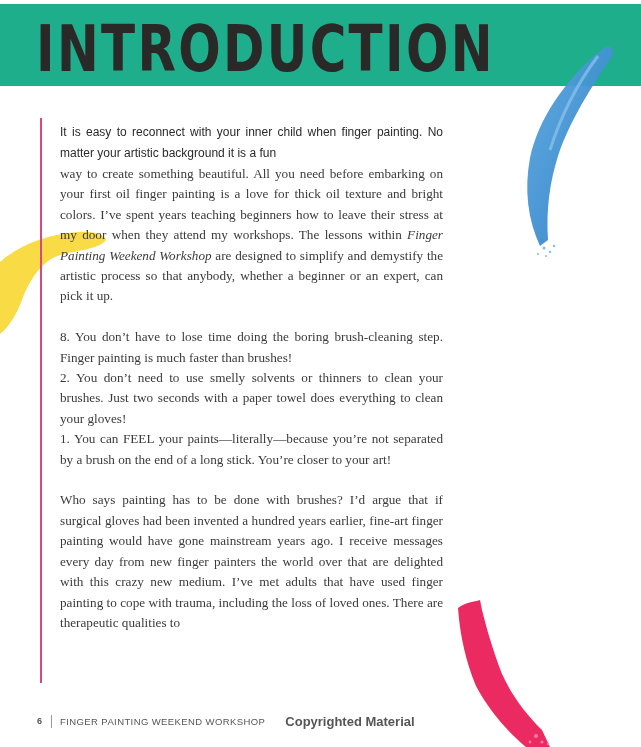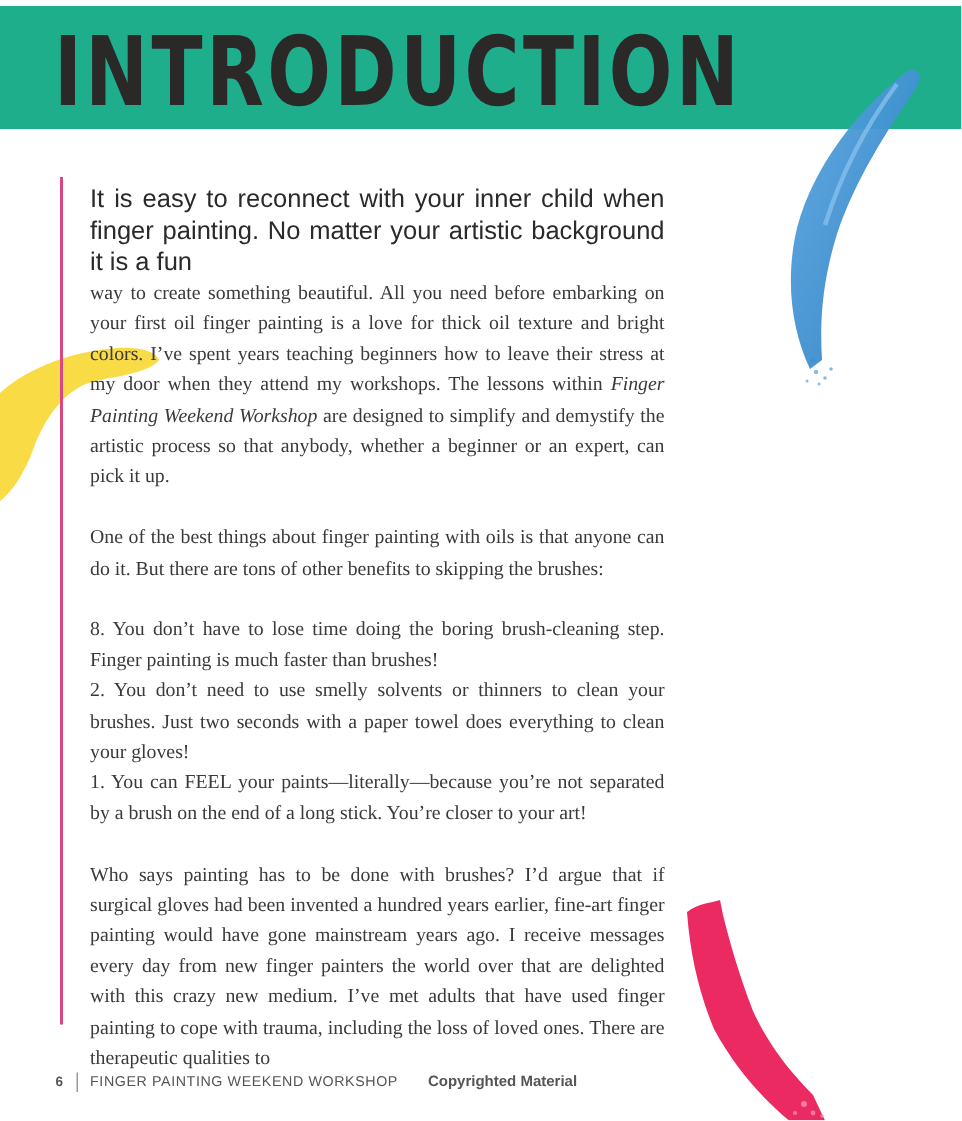--- a/index.html
+++ b/index.html
@@ -18,34 +18,34 @@
       position: absolute; left: 40px; top: 118px; width: 2px; height: 565px;
       background: #d9487e;
     }
     .stroke { position: absolute; }
     .content {
       position: absolute; left: 60px; top: 122px; width: 383px;
       font-family: "Liberation Serif", serif; font-size: 13.2px; line-height: 20.4px;
       color: #3a3a3a; text-align: justify;
     }
     .lead {
-      font-family: "Liberation Sans", sans-serif; font-size: 17px; line-height: 21px;
+      font-family: "Liberation Sans", sans-serif; font-size: 12px; line-height: 21px;
       color: #2a2a2a; display: block; text-align: justify;
     }
     .content p { margin: 0 0 20.4px 0; }
     .content p.list { margin: 0 0 20.4px 0; }
     .content em { font-style: italic; }
     .footer {
       position: absolute; left: 37px; top: 713px; height: 16px;
       font-family: "Liberation Sans", sans-serif; display: flex; align-items: center;
     }
     .page-num { font-size: 9px; font-weight: bold; color: #555; }
     .sep { width: 1px; height: 13px; background: #999; margin: 0 8px 0 9px; }
     .book-title { font-size: 9.5px; color: #555; letter-spacing: 0.4px; }
-    .copyright { font-size: 10px; font-weight: bold; color: #555; margin-left: 20px; }
+    .copyright { font-size: 13px; font-weight: bold; color: #555; margin-left: 20px; }
   </style>
 </head>
 <body>
 
 <div class="banner"></div>
 <h1 class="title">INTRODUCTION</h1>
 
 <svg class="stroke" style="left:500px;top:40px" width="120" height="220" viewBox="0 0 120 220">
   <defs>
     <linearGradient id="bg1" x1="0" y1="0" x2="1" y2="1">
@@ -78,21 +78,20 @@
       <circle cx="98" cy="148" r="1.2"></circle>
   </g>
 </svg>
 
 <div class="rule"></div>
 
 <div class="content">
   <p>
     <span class="lead">It is easy to reconnect with your inner child when finger painting. No matter your artistic background it is a fun</span><span>way to create something beautiful. All you need before embarking on your first oil finger painting is a love for thick oil texture and bright colors. I’ve spent years teaching beginners how to leave their stress at my door when they attend my workshops. The lessons within </span><em>Finger Painting Weekend Workshop</em><span> are designed to simplify and demystify the artistic process so that anybody, whether a beginner or an expert, can pick it up.</span>
   </p>
-  <p>One of the best things about finger painting with oils is that anyone can do it. But there are tons of other benefits to skipping the brushes:</p>
   <p class="list">
     <span>8. You don’t have to lose time doing the boring brush-cleaning step. Finger painting is much faster than brushes!</span><br>
     <span>2. You don’t need to use smelly solvents or thinners to clean your brushes. Just two seconds with a paper towel does everything to clean your gloves!</span><br>
     <span>1. You can FEEL your paints—literally—because you’re not separated by a brush on the end of a long stick. You’re closer to your art!</span><br>
   </p>
   <p>Who says painting has to be done with brushes? I’d argue that if surgical gloves had been invented a hundred years earlier, fine-art finger painting would have gone mainstream years ago. I receive messages every day from new finger painters the world over that are delighted with this crazy new medium. I’ve met adults that have used finger painting to cope with trauma, including the loss of loved ones. There are therapeutic qualities to</p>
 </div>
 
 <div class="footer">
   <span class="page-num">6</span>

